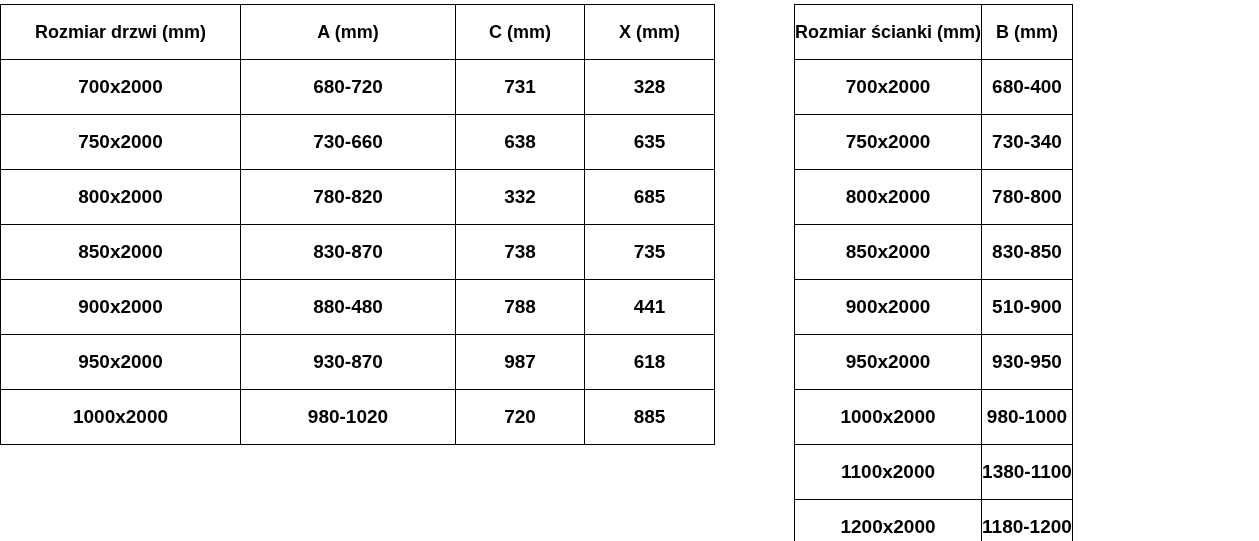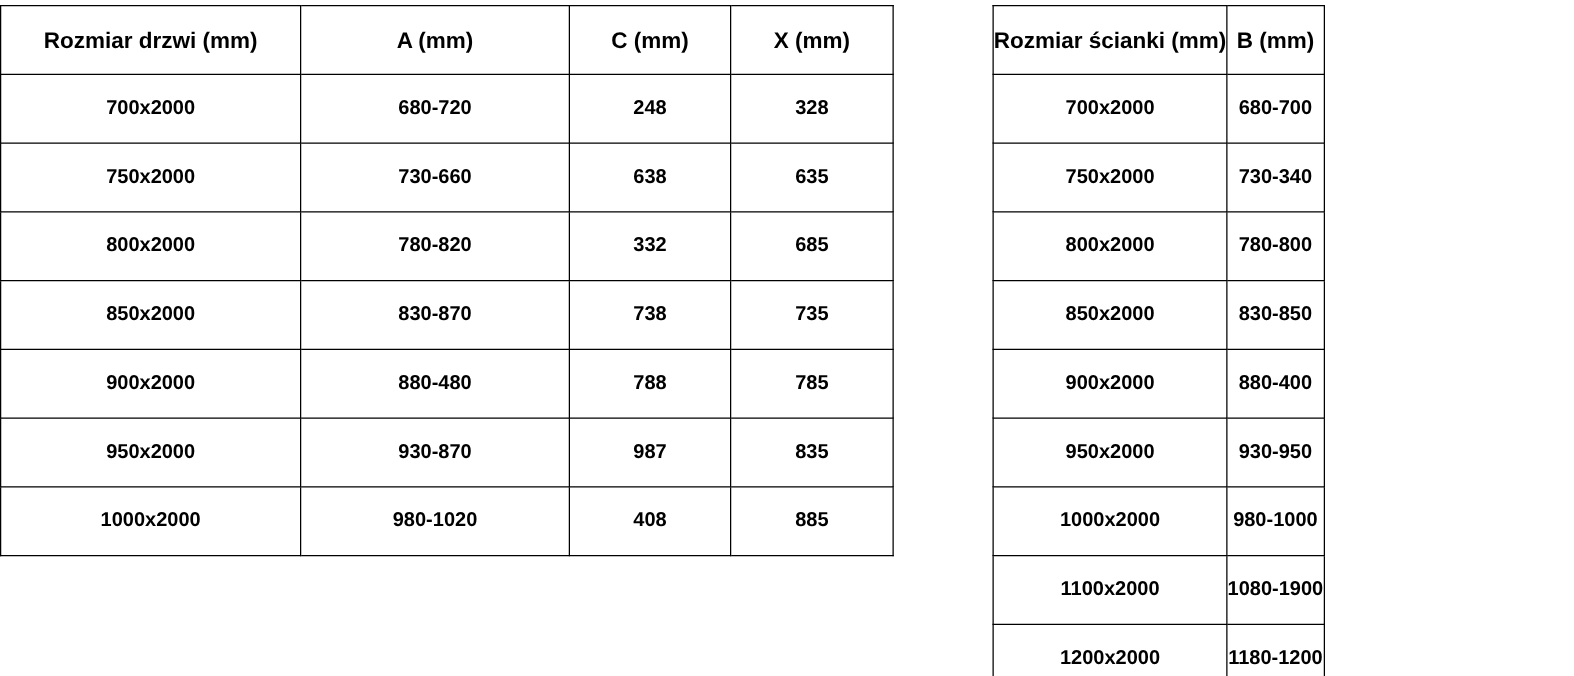--- a/index.html
+++ b/index.html
@@ -24,21 +24,21 @@
   }
   table.spec {
     position: absolute;
     border-collapse: collapse;
     table-layout: fixed;
   }
   table.spec td, table.spec th {
     border: 1px solid #000000;
     text-align: center;
     vertical-align: middle;
-    font-size: 16px;
+    font-size: 19px;
     font-weight: bold;
     padding: 0;
     height: 54px;
     line-height: 1.15;
     white-space: nowrap;
   }
   table.spec th {
     font-size: 18px;
   }
 
@@ -77,21 +77,21 @@
         <th>Rozmiar drzwi (mm)</th>
         <th>A (mm)</th>
         <th>C (mm)</th>
         <th>X (mm)</th>
       </tr>
     </thead>
     <tbody>
       <tr>
         <td>700x2000</td>
         <td>680-720</td>
-        <td>248</td>
+        <td>731</td>
         <td>328</td>
       </tr>
       <tr>
         <td>750x2000</td>
         <td>730-660</td>
         <td>638</td>
         <td>635</td>
       </tr>
       <tr>
         <td>800x2000</td>
@@ -102,80 +102,80 @@
       <tr>
         <td>850x2000</td>
         <td>830-870</td>
         <td>738</td>
         <td>735</td>
       </tr>
       <tr>
         <td>900x2000</td>
         <td>880-480</td>
         <td>788</td>
-        <td>785</td>
+        <td>441</td>
       </tr>
       <tr>
         <td>950x2000</td>
         <td>930-870</td>
         <td>987</td>
-        <td>835</td>
+        <td>618</td>
       </tr>
       <tr>
         <td>1000x2000</td>
         <td>980-1020</td>
-        <td>408</td>
+        <td>720</td>
         <td>885</td>
       </tr>
     </tbody>
   </table>
 
   <table class="spec" id="table-walls">
     <colgroup>
       <col class="c0">
         <col class="c1">
     </colgroup>
     <thead>
       <tr>
         <th>Rozmiar ścianki (mm)</th>
         <th>B (mm)</th>
       </tr>
     </thead>
     <tbody>
       <tr>
         <td>700x2000</td>
-        <td>680-700</td>
+        <td>680-400</td>
       </tr>
       <tr>
         <td>750x2000</td>
         <td>730-340</td>
       </tr>
       <tr>
         <td>800x2000</td>
         <td>780-800</td>
       </tr>
       <tr>
         <td>850x2000</td>
         <td>830-850</td>
       </tr>
       <tr>
         <td>900x2000</td>
-        <td>880-400</td>
+        <td>510-900</td>
       </tr>
       <tr>
         <td>950x2000</td>
         <td>930-950</td>
       </tr>
       <tr>
         <td>1000x2000</td>
         <td>980-1000</td>
       </tr>
       <tr>
         <td>1100x2000</td>
-        <td>1080-1900</td>
+        <td>1380-1100</td>
       </tr>
       <tr>
         <td>1200x2000</td>
         <td>1180-1200</td>
       </tr>
     </tbody>
   </table>
 
 </div>
 

